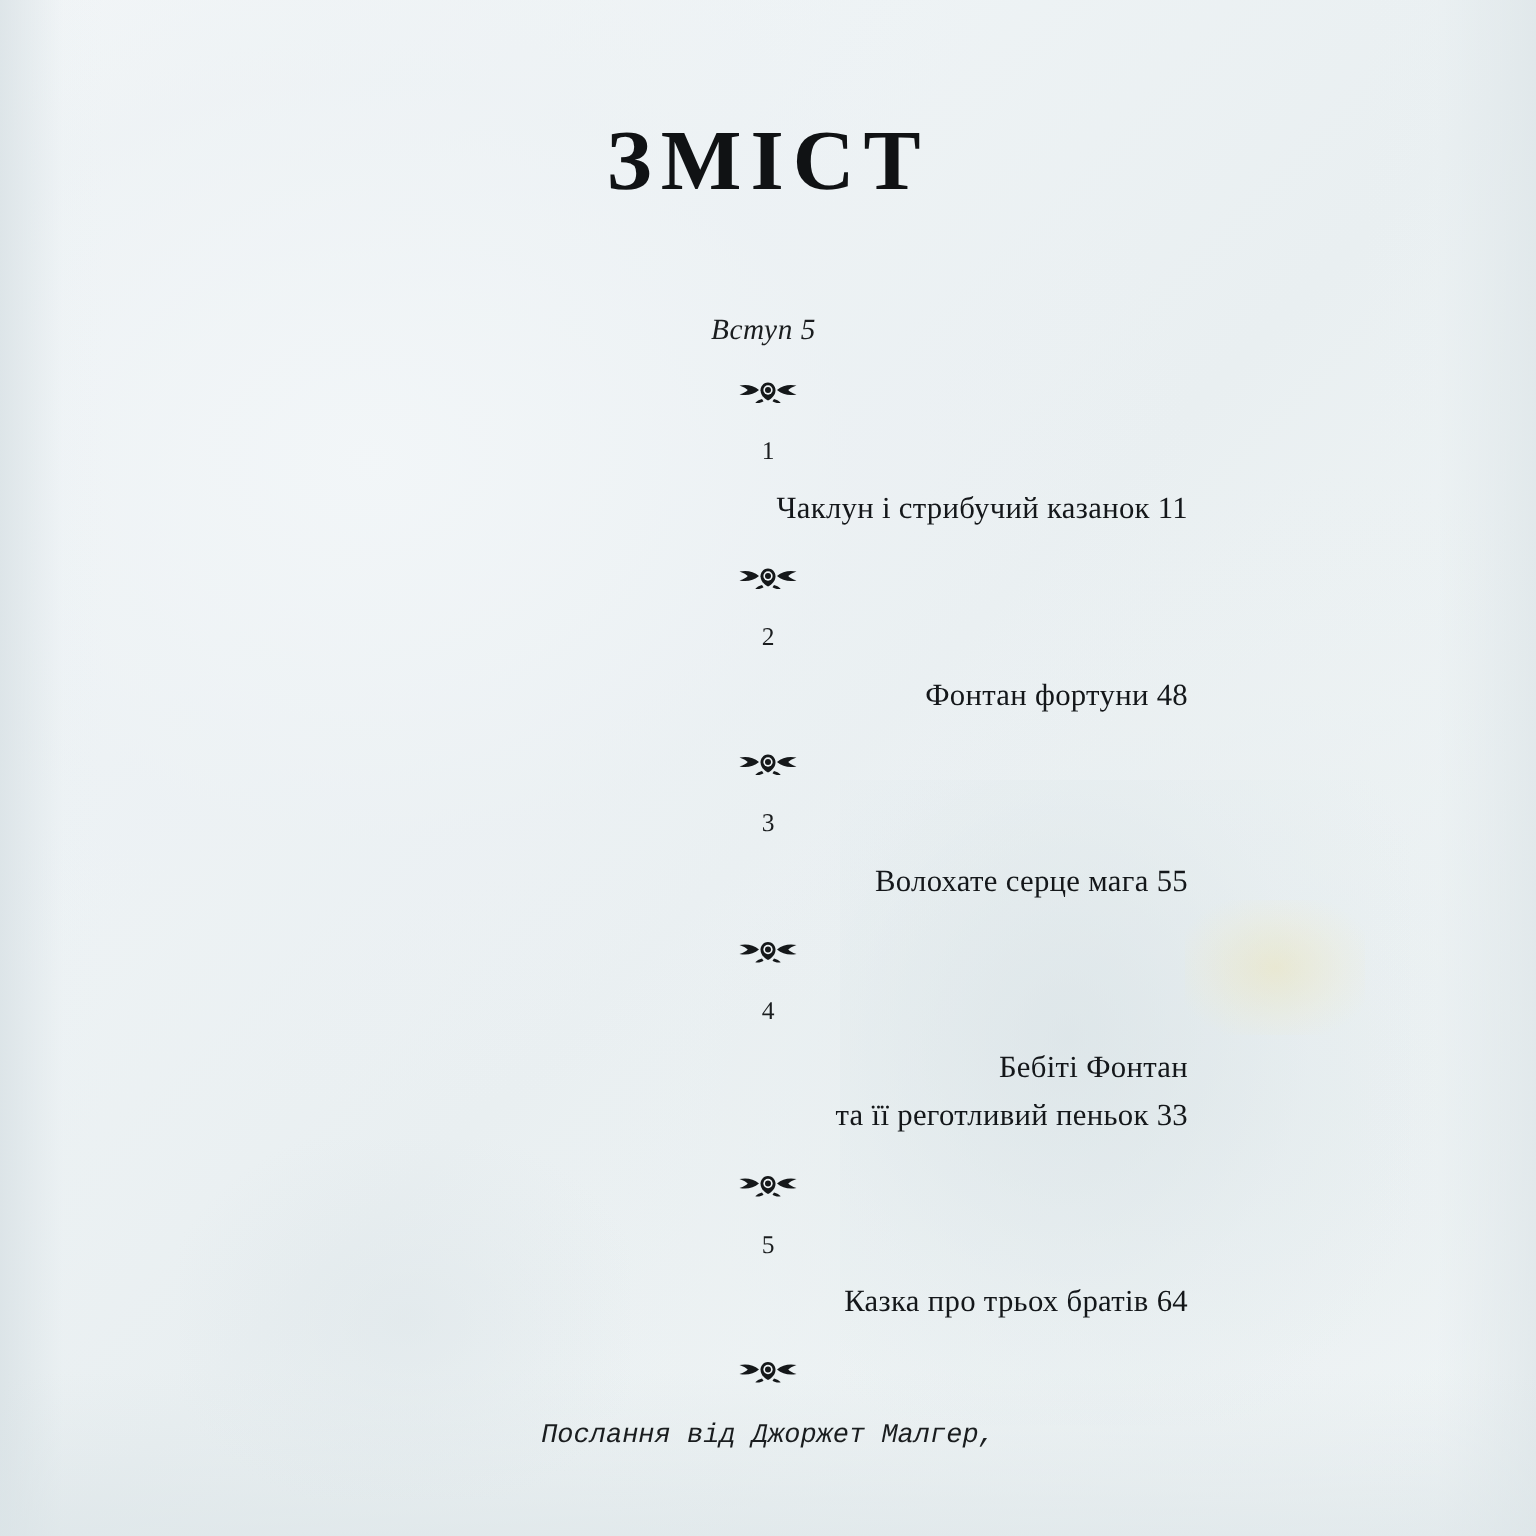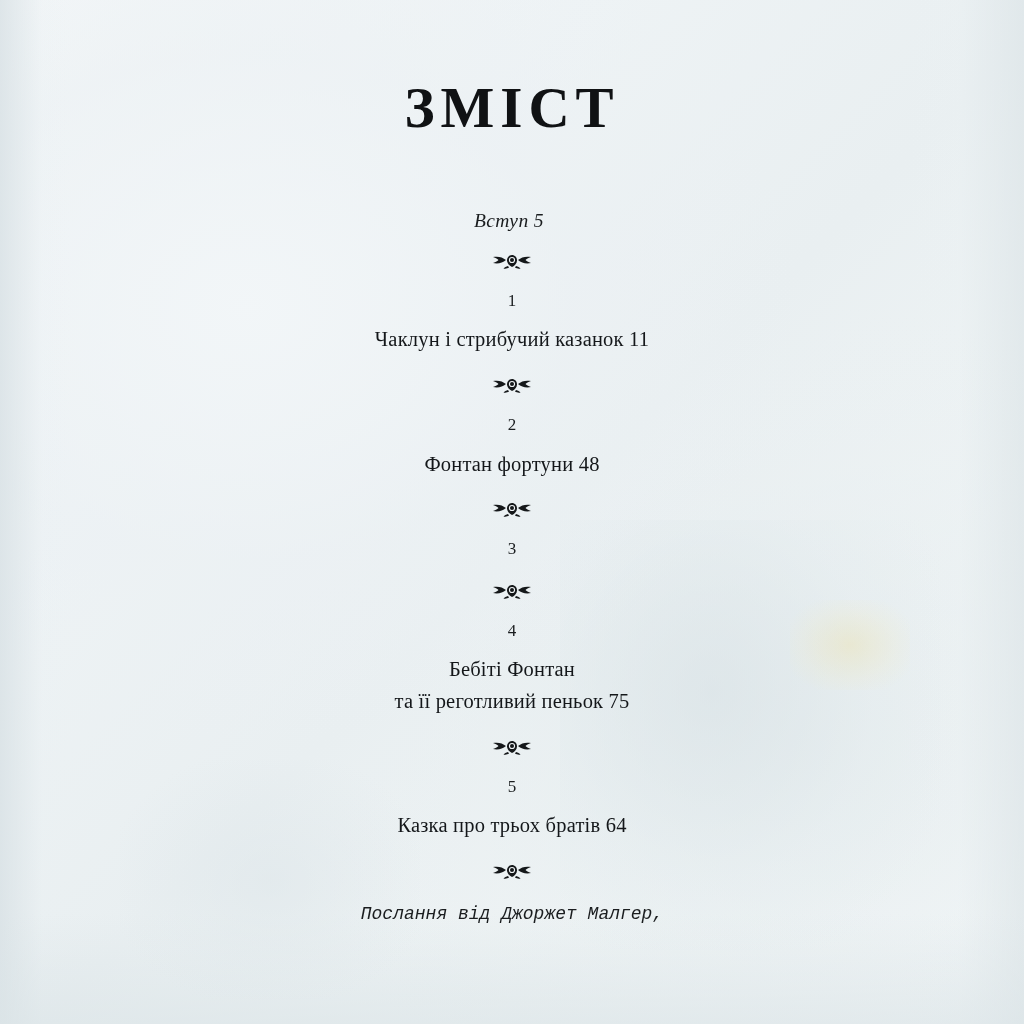--- a/index.html
+++ b/index.html
@@ -124,20 +124,21 @@
     line-height: 1.5;
     margin: 0 0 11px 0;
     color: #1a1d1f;
   }
   .chapter-title {
     font-size: 20.5px;
     line-height: 1.55;
     margin: 0;
     color: #14171a;
     letter-spacing: 0.2px;
+    text-align: right;
   }
   .chapter-title .ttl-line {
     display: block;
   }
 
   .afterword {
     font-style: italic;
     font-size: 18px;
     line-height: 1.62;
     color: #1a1d1f;
@@ -215,39 +216,42 @@
           <circle cx="64" cy="18" r="4.0" fill="#15181a"></circle>
           <path d="M52 18c-7 -6 -16 -8 -26 -6 6 2 9 4 11 6 -2 2 -5 4 -11 6 10 2 19 0 26 -6z"></path>
           <path d="M76 18c7 -6 16 -8 26 -6 -6 2 -9 4 -11 6 2 2 5 4 11 6 -10 2 -19 0 -26 -6z"></path>
           <path d="M56 30c-4 1 -7 3 -9 5 4 1 8 0 11 -2z"></path>
           <path d="M72 30c4 1 7 3 9 5 -4 1 -8 0 -11 -2z"></path>
         </g>
       </svg>
 
       <div class="chapter">
         <p class="chapter-number">3</p>
+        <p class="chapter-title">
+          <span class="ttl-line">Волохате серце мага  55</span>
+        </p>
       </div>
 
       <svg class="divider" viewBox="0 0 128 40">
         <g fill="#15181a">
           <path d="M64 8c-5.5 0-10 4.6-10 10.4 0 6 4.6 11.2 10 13.6 5.4-2.4 10-7.6 10-13.6C74 12.6 69.5 8 64 8z"></path>
           <circle cx="64" cy="18" r="6.2" fill="#f1f5f7"></circle>
           <circle cx="64" cy="18" r="4.0" fill="#15181a"></circle>
           <path d="M52 18c-7 -6 -16 -8 -26 -6 6 2 9 4 11 6 -2 2 -5 4 -11 6 10 2 19 0 26 -6z"></path>
           <path d="M76 18c7 -6 16 -8 26 -6 -6 2 -9 4 -11 6 2 2 5 4 11 6 -10 2 -19 0 -26 -6z"></path>
           <path d="M56 30c-4 1 -7 3 -9 5 4 1 8 0 11 -2z"></path>
           <path d="M72 30c4 1 7 3 9 5 -4 1 -8 0 -11 -2z"></path>
         </g>
       </svg>
 
       <div class="chapter">
         <p class="chapter-number">4</p>
         <p class="chapter-title">
           <span class="ttl-line">Бебіті Фонтан</span>
-          <span class="ttl-line">та її реготливий пеньок  75</span>
+          <span class="ttl-line">та її реготливий пеньок  33</span>
         </p>
       </div>
 
       <svg class="divider" viewBox="0 0 128 40">
         <g fill="#15181a">
           <path d="M64 8c-5.5 0-10 4.6-10 10.4 0 6 4.6 11.2 10 13.6 5.4-2.4 10-7.6 10-13.6C74 12.6 69.5 8 64 8z"></path>
           <circle cx="64" cy="18" r="6.2" fill="#f1f5f7"></circle>
           <circle cx="64" cy="18" r="4.0" fill="#15181a"></circle>
           <path d="M52 18c-7 -6 -16 -8 -26 -6 6 2 9 4 11 6 -2 2 -5 4 -11 6 10 2 19 0 26 -6z"></path>
           <path d="M76 18c7 -6 16 -8 26 -6 -6 2 -9 4 -11 6 2 2 5 4 11 6 -10 2 -19 0 -26 -6z"></path>

